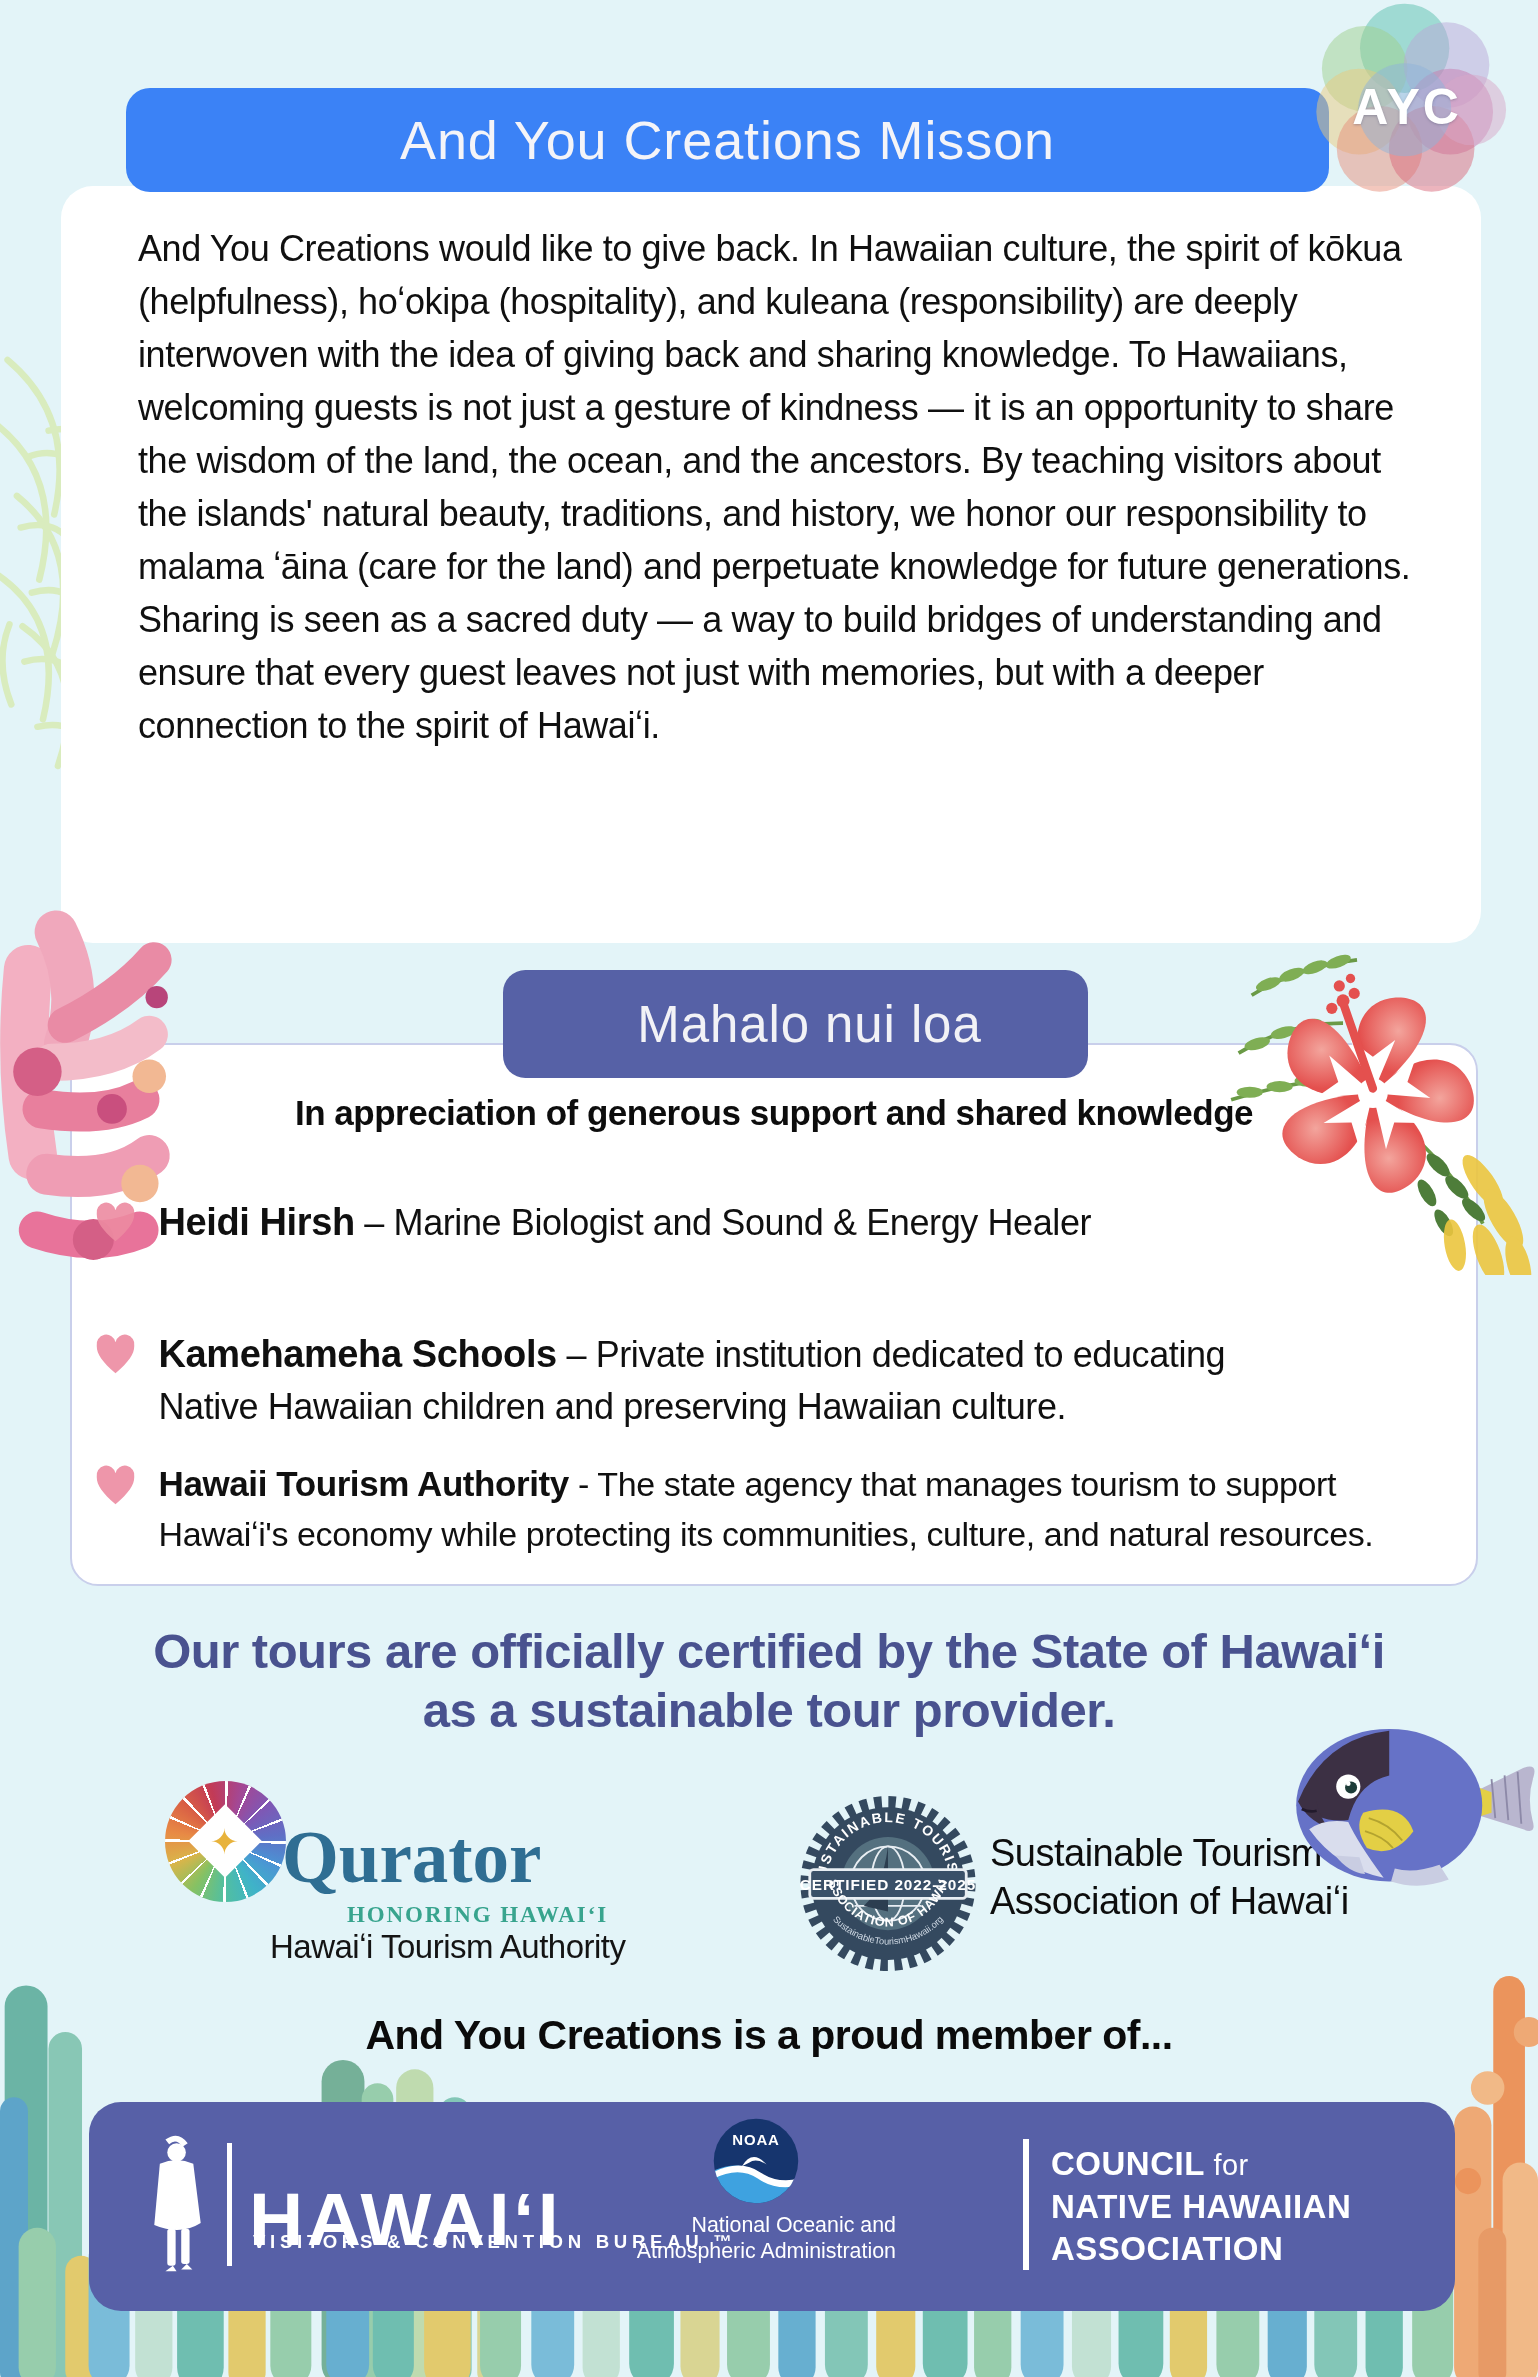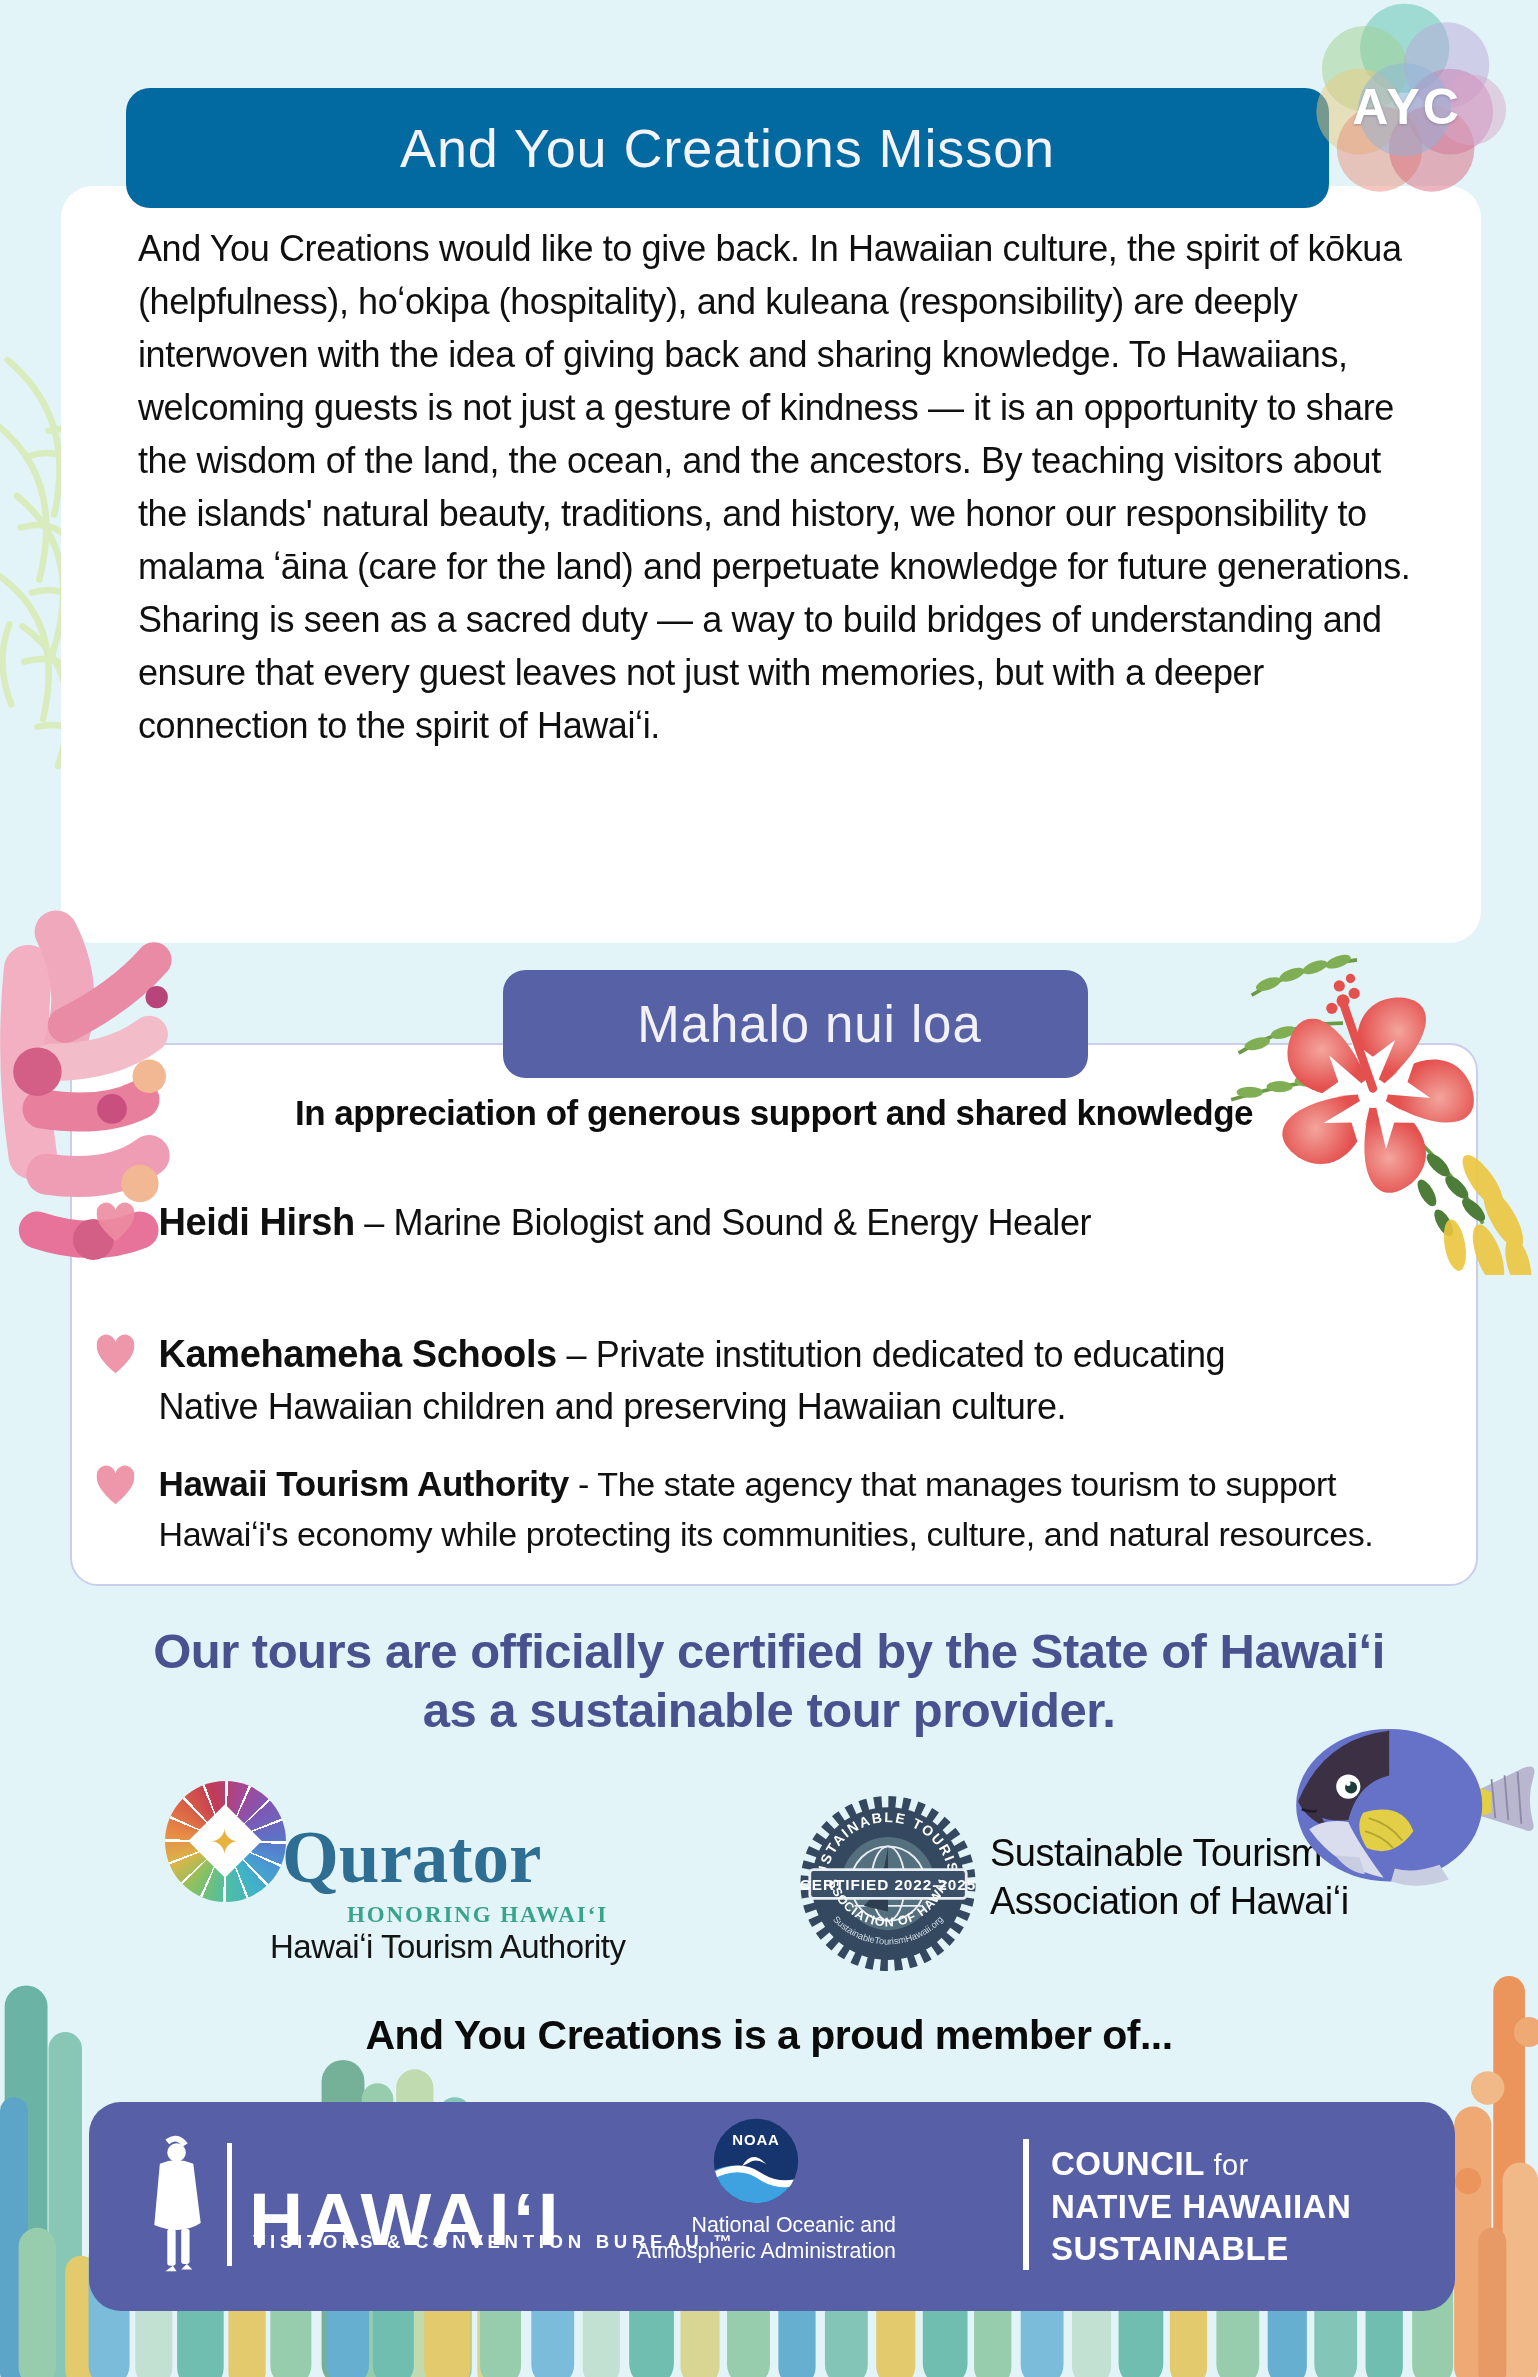--- a/index.html
+++ b/index.html
@@ -2,21 +2,21 @@
 <html style="font-size:15px"><head>
 <meta charset="utf-8">
 <style>
   html,body{margin:0;padding:0;}
   body{font-family:"Liberation Sans",sans-serif;}
   .page{position:relative;width:1538px;height:2377px;background:#e3f4f8;overflow:hidden;}
   .abs{position:absolute;}
 
   
   .main-card{left:61px;top:186px;width:1420px;height:757px;background:#ffffff;border-radius:32px;z-index:2;}
-  .header-bar{left:126px;top:88px;width:1203px;height:120px;background:#0369a1;border-radius:24px;z-index:3;
+  .header-bar{left:126px;top:88px;width:1203px;height:104px;background:#3b82f6;border-radius:24px;z-index:3;
               display:flex;align-items:center;justify-content:center;}
   .header-title{color:#f4f4f8;font-size:54px;font-weight:500;letter-spacing:0.9px;}
   .ayc-logo{left:1307px;top:0px;width:200px;height:200px;z-index:4;}
   .ayc-text{position:absolute;left:0;top:78px;width:200px;text-align:center;color:#ffffff;font-size:50px;
             font-weight:bold;letter-spacing:2.8px;text-shadow:0 0.9px 2.8px rgba(90,90,120,.45);}
 
   .mission-par{left:138px;top:222px;width:1277px;font-size:36px;line-height:53px;color:#101010;z-index:3;letter-spacing:-0.4px;}
 
   
   .mahalo-banner{left:503px;top:970px;width:557px;height:108px;background:#5661a6;border-radius:22.4px;z-index:4;
@@ -382,18 +382,18 @@
     </svg>
     <div class="noaa-caption">
       <div>National Oceanic and</div>
       <div>Atmospheric Administration</div>
     </div>
 
     <div class="cnha-divider"></div>
     <div class="cnha-text">
       <div><span>COUNCIL</span><span class="lite"> for</span></div>
       <div>NATIVE HAWAIIAN</div>
-      <div>SUSTAINABLE</div>
+      <div>ASSOCIATION</div>
     </div>
   </div>
 
 </div>
 
 
 </body></html>

